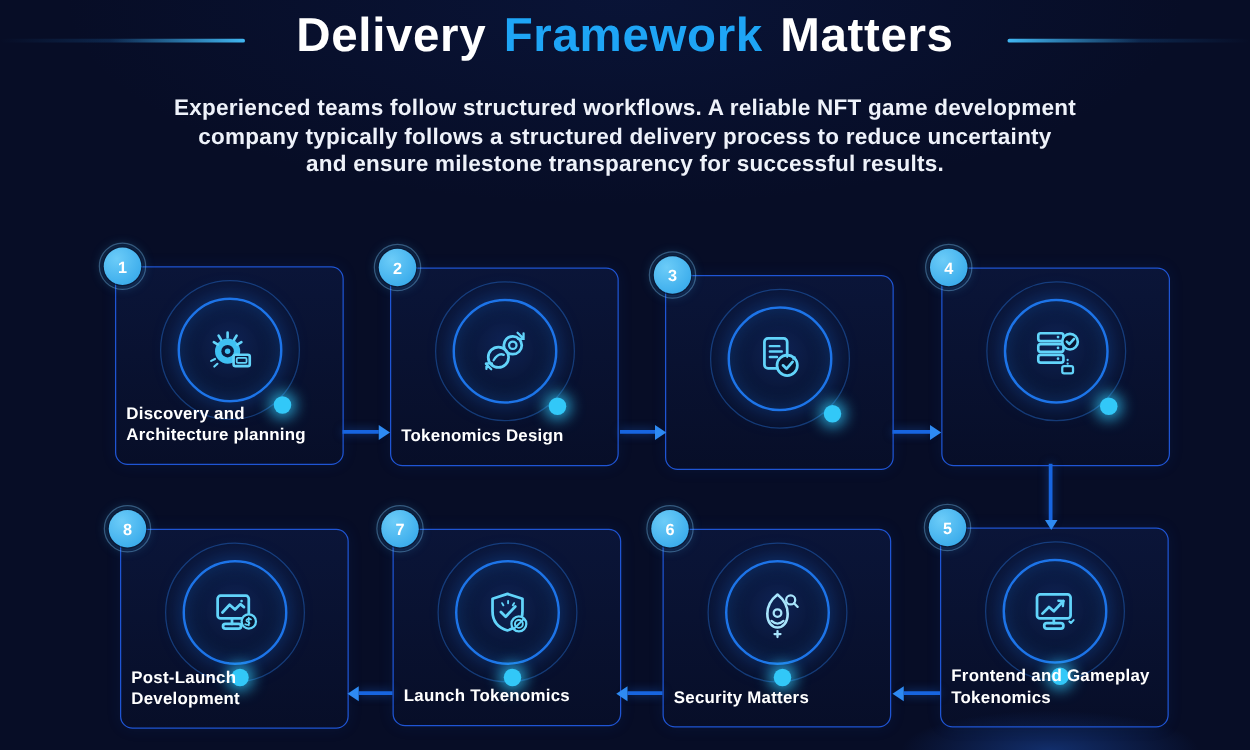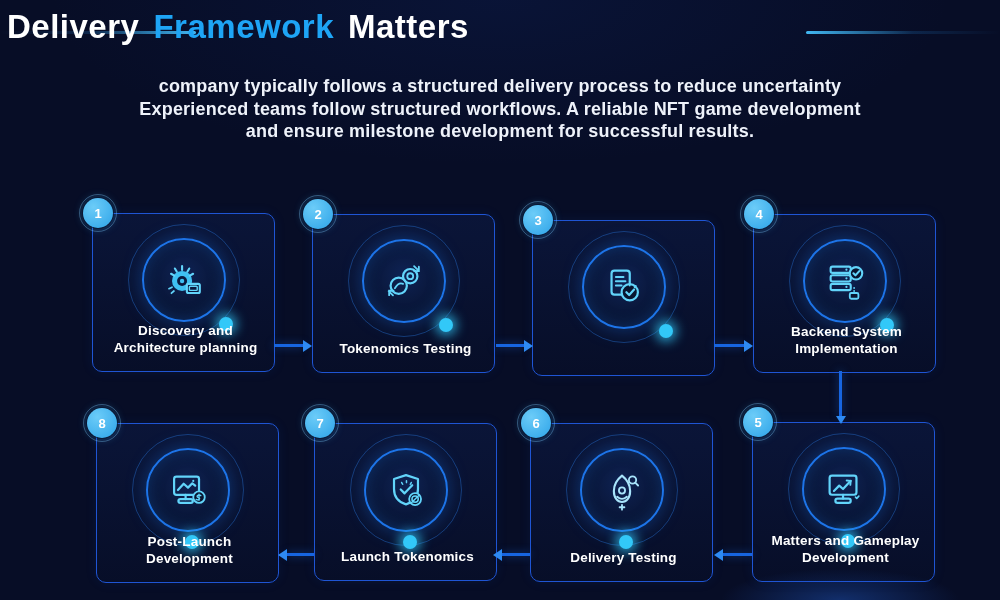--- a/index.html
+++ b/index.html
@@ -5,22 +5,22 @@
   html,body{margin:0;padding:0;background:#070d26;}
   .stage{
     position:relative;width:1000px;height:600px;overflow:hidden;
     background:
       radial-gradient(ellipse 170px 45px at 840px 600px, rgba(35,100,220,.38), rgba(35,100,220,0) 70%),
       radial-gradient(ellipse 600px 220px at 500px 0px, rgba(20,50,130,.18), rgba(20,50,130,0) 75%),
       #070d26;
     font-family:"Liberation Sans", sans-serif;
   }
   
-  .title{position:absolute;top:8px;left:0;width:100%;
-    font-size:33px;font-weight:800;color:#ffffff;letter-spacing:.5px;}
+  .title{position:absolute;top:8px;left:0;width:100%;text-align:center;
+    font-size:38px;font-weight:800;color:#ffffff;letter-spacing:.5px;}
   .title .accent{color:#1ea5f6;}
   .title span{margin:0 7px;}
   .deco-line{position:absolute;top:31px;height:3px;border-radius:2px;}
   .deco-line.left{left:0;width:196px;
     background:linear-gradient(90deg, rgba(30,120,230,0) 0%, rgba(40,150,240,.18) 45%, #41b7f2 100%);}
   .deco-line.right{left:806px;width:194px;
     background:linear-gradient(270deg, rgba(30,120,230,0) 0%, rgba(40,150,240,.18) 45%, #41b7f2 100%);}
   .subtitle{position:absolute;top:75px;left:0;width:100%;text-align:center;
     color:#eef2fa;font-size:18px;font-weight:600;line-height:22.5px;letter-spacing:.2px;}
   
@@ -40,21 +40,21 @@
   .emblem{position:absolute;top:10px;left:50%;transform:translateX(-50%);width:112px;height:112px;}
   .emblem .outer{position:absolute;inset:0;border-radius:50%;border:1px solid rgba(45,125,235,.38);}
   .emblem .inner{position:absolute;inset:14px;border-radius:50%;border:2px solid #1d74e8;
     background:radial-gradient(circle at 50% 42%, #0e2254 0%, #081330 72%);
     box-shadow:0 0 20px rgba(30,120,240,.38), inset 0 0 16px rgba(30,120,240,.30);
     display:flex;align-items:center;justify-content:center;}
   .emblem .dot{position:absolute;width:14px;height:14px;border-radius:50%;background:#32c8f8;
     box-shadow:0 0 11px 4px rgba(50,200,248,.7);}
   .dot-se{right:7px;bottom:5px;}
   .dot-s{left:calc(50% - 3px);bottom:-3px;}
-  .label{position:absolute;left:8px;right:4px;bottom:15px;text-align:center;color:#ffffff;
+  .label{position:absolute;left:8px;right:4px;bottom:15px;color:#ffffff;
     font-weight:700;font-size:13.5px;line-height:17px;letter-spacing:.2px;}
   
   .h-arrow{position:absolute;height:3px;background:#1765e0;box-shadow:0 0 8px rgba(30,110,230,.55);}
   .h-arrow.ar::after{content:'';position:absolute;left:100%;top:50%;transform:translateY(-50%);
     border-left:9px solid #2e8af2;border-top:6px solid transparent;border-bottom:6px solid transparent;}
   .h-arrow.al::after{content:'';position:absolute;right:100%;top:50%;transform:translateY(-50%);
     border-right:9px solid #2e8af2;border-top:6px solid transparent;border-bottom:6px solid transparent;}
   .a1{left:274px;top:344px;width:29px;}
   .a2{left:496px;top:344px;width:28px;}
   .a3{left:714px;top:344px;width:30px;}
@@ -71,23 +71,23 @@
 <body>
 
 <div class="stage">
 
   <div class="deco-line left"></div>
   <div class="deco-line right"></div>
 
   <div class="title"><span>Delivery</span><span class="accent">Framework</span><span>Matters</span></div>
 
   <div class="subtitle">
+    <div>Experienced teams follow structured workflows. A reliable NFT game development</div>
     <div>company typically follows a structured delivery process to reduce uncertainty</div>
-    <div>Experienced teams follow structured workflows. A reliable NFT game development</div>
-    <div>and ensure milestone development for successful results.</div>
+    <div>and ensure milestone transparency for successful results.</div>
   </div>
 
   <div class="card c1">
     <div class="badge">1</div>
     <div class="emblem">
       <div class="outer"></div>
       <div class="inner">
         <svg width="46" height="46" viewBox="0 0 48 48">
           <g stroke="#62d4fa" stroke-width="2.2" fill="none" stroke-linecap="round">
             <circle cx="22" cy="25" r="10.5" fill="#3fc0f2" stroke="none"></circle>
@@ -116,21 +116,21 @@
             <path d="M14.5 31.5q4-6.5 8.5-4.5" stroke-width="1.9"></path>
             <circle cx="30.5" cy="19" r="7.5"></circle>
             <circle cx="30.5" cy="19" r="3.1" stroke-width="1.9"></circle>
             <path d="M34.5 8.5l5 5 M39.5 9v4.7h-4.7" stroke-width="1.9"></path>
             <path d="M12.5 39l-4.5-4.5 M8.5 38.8v-4.6h4.6" stroke-width="1.9"></path>
           </g>
         </svg>
       </div>
       <div class="dot dot-se"></div>
     </div>
-    <div class="label">Tokenomics Testing</div>
+    <div class="label">Tokenomics Design</div>
   </div>
 
   <div class="card c3">
     <div class="badge">3</div>
     <div class="emblem">
       <div class="outer"></div>
       <div class="inner">
         <svg width="46" height="46" viewBox="0 0 48 48">
           <g stroke="#62d4fa" stroke-width="2.3" fill="none" stroke-linecap="round" stroke-linejoin="round">
             <rect x="11" y="7" width="19" height="25" rx="3"></rect>
@@ -161,63 +161,62 @@
             <circle cx="35.5" cy="16" r="6.5" fill="#081530"></circle>
             <path d="M32.8 16l2.1 2.1 4-4.4"></path>
             <circle cx="33.5" cy="31.3" r=".95" fill="#62d4fa" stroke="none"></circle>
             <circle cx="33.5" cy="34.4" r=".95" fill="#62d4fa" stroke="none"></circle>
             <rect x="29" y="36.5" width="9" height="6" rx="1.5" fill="#081530" stroke-width="1.9"></rect>
           </g>
         </svg>
       </div>
       <div class="dot dot-se"></div>
     </div>
-    <div class="label">Backend System Implementation</div>
   </div>
 
   <div class="card c5">
     <div class="badge">5</div>
     <div class="emblem">
       <div class="outer"></div>
       <div class="inner">
         <svg width="46" height="46" viewBox="0 0 48 48">
           <g stroke="#62d4fa" stroke-width="2.3" fill="none" stroke-linecap="round" stroke-linejoin="round">
             <rect x="9" y="10" width="28" height="20" rx="2.5"></rect>
             <path d="M13.5 26L19 20.5l4 3.5 8-8.5"></path>
             <path d="M26.8 15.2l4.2.3-.4 4.2" stroke-width="2"></path>
             <path d="M23 30v4"></path>
             <rect x="15" y="34" width="16" height="4.5" rx="2.2"></rect>
             <path d="M36 32.5l1.3 1.3 2.2-2.4" stroke-width="1.7"></path>
           </g>
         </svg>
       </div>
       <div class="dot dot-s"></div>
     </div>
-    <div class="label">Matters and Gameplay Development</div>
+    <div class="label">Frontend and Gameplay Tokenomics</div>
   </div>
 
   <div class="card c6">
     <div class="badge">6</div>
     <div class="emblem">
       <div class="outer"></div>
       <div class="inner">
         <svg width="46" height="46" viewBox="0 0 48 48">
           <g stroke="#a8e4fb" stroke-width="2.2" fill="none" stroke-linecap="round" stroke-linejoin="round">
             <path d="M24 9C19 13 15.5 18 15.5 25c0 7.5 4 11.5 8.5 11.5S32.5 32.5 32.5 25C32.5 18 29 13 24 9Z"></path>
             <circle cx="24" cy="24.5" r="3.2" stroke-width="1.9"></circle>
             <path d="M19 31q5 4.5 10 0" stroke-width="1.9"></path>
             <circle cx="35" cy="13.5" r="3.8" stroke-width="1.9"></circle>
             <path d="M37.8 16.3l3 3" stroke-width="1.9"></path>
             <path d="M24 39.5v5 M21.5 42h5" stroke-width="1.9"></path>
           </g>
         </svg>
       </div>
       <div class="dot dot-s"></div>
     </div>
-    <div class="label">Delivery Testing</div>
+    <div class="label">Security Matters</div>
   </div>
 
   <div class="card c7">
     <div class="badge">7</div>
     <div class="emblem">
       <div class="outer"></div>
       <div class="inner">
         <svg width="46" height="46" viewBox="0 0 48 48">
           <g stroke="#62d4fa" stroke-width="2.3" fill="none" stroke-linecap="round" stroke-linejoin="round">
             <path d="M24 8.5 36.5 12.5V23c0 8.5-5 13.8-12.5 16C16.5 36.8 11.5 31.5 11.5 23V12.5Z"></path>

